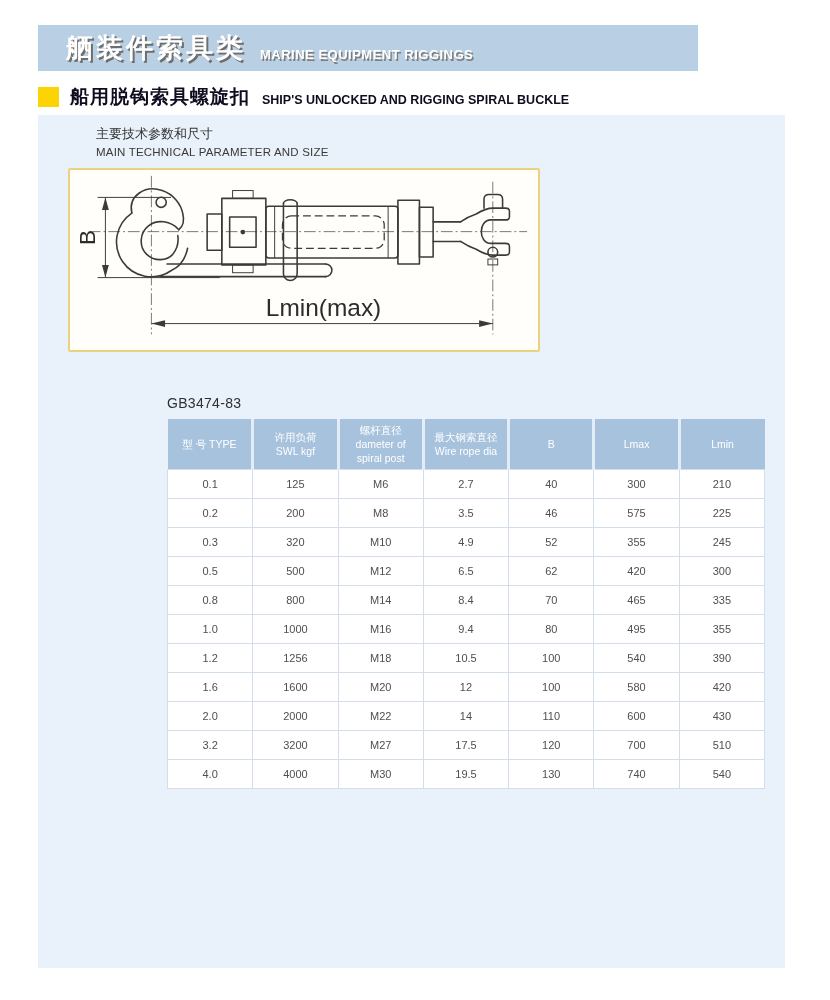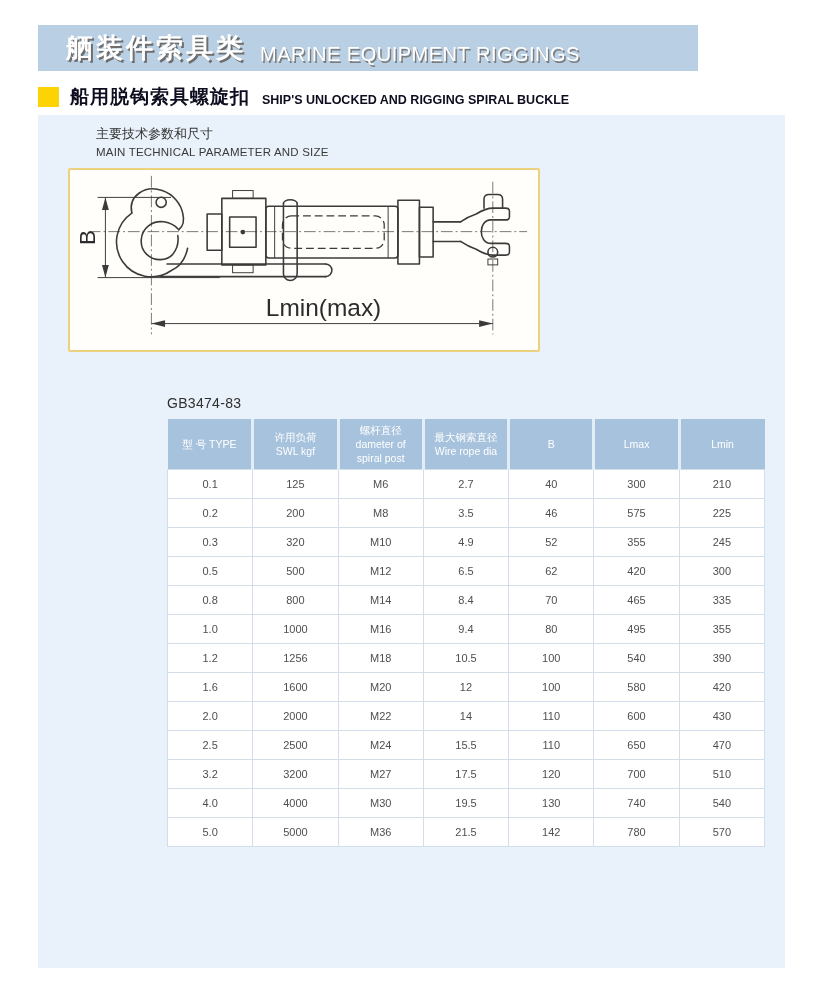--- a/index.html
+++ b/index.html
@@ -10,21 +10,21 @@
   .header-band{
     position:absolute;left:38px;top:25px;width:660px;height:46px;
     background:#b9cfe4;display:flex;align-items:center;
     padding-left:28px;box-sizing:border-box;
   }
   .title-cn{
     font-size:27px;font-weight:bold;color:#ffffff;letter-spacing:3px;
     text-shadow:2px 2px 0 #6e6e6e;white-space:nowrap;
   }
   .title-en{
-    font-size:20px;font-weight:normal;color:#ffffff;letter-spacing:.5px;
+    font-size:13px;font-weight:bold;color:#ffffff;letter-spacing:.5px;
     text-shadow:1.5px 1.5px 0 #7d7d7d;margin-left:14px;margin-top:12px;white-space:nowrap;
   }
   .section-row{
     position:absolute;left:38px;top:84px;display:flex;align-items:center;
   }
   .bullet{width:21px;height:20px;background:#fcd305;margin-right:11px;flex:0 0 auto;}
   .sec-cn{font-size:19px;font-weight:bold;color:#0d0d1f;letter-spacing:1px;white-space:nowrap;text-align:right;}
   .sec-en{font-size:12.5px;font-weight:bold;color:#0d0d1f;margin-left:12px;margin-top:5px;white-space:nowrap;}
   .content{
     position:absolute;left:38px;top:115px;width:747px;height:853px;background:#e9f1fa;
@@ -262,51 +262,33 @@
         <tr>
           <td>2.0</td>
           <td>2000</td>
           <td>M22</td>
           <td>14</td>
           <td>110</td>
           <td>600</td>
           <td>430</td>
         </tr>
         <tr>
-          <td>2.5</td>
-          <td>2500</td>
-          <td>M24</td>
-          <td>15.5</td>
-          <td>110</td>
-          <td>650</td>
-          <td>470</td>
-        </tr>
-        <tr>
           <td>3.2</td>
           <td>3200</td>
           <td>M27</td>
           <td>17.5</td>
           <td>120</td>
           <td>700</td>
           <td>510</td>
         </tr>
         <tr>
           <td>4.0</td>
           <td>4000</td>
           <td>M30</td>
           <td>19.5</td>
           <td>130</td>
           <td>740</td>
           <td>540</td>
         </tr>
-        <tr>
-          <td>5.0</td>
-          <td>5000</td>
-          <td>M36</td>
-          <td>21.5</td>
-          <td>142</td>
-          <td>780</td>
-          <td>570</td>
-        </tr>
       </tbody>
   </table>
 
 </div>
 
 </body></html>

